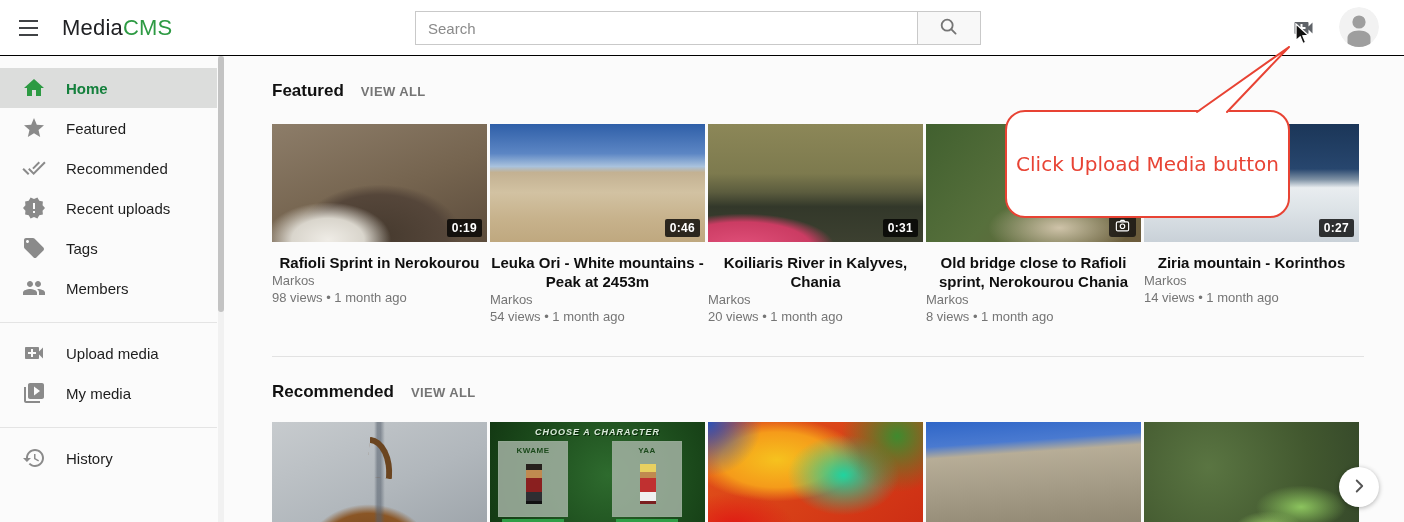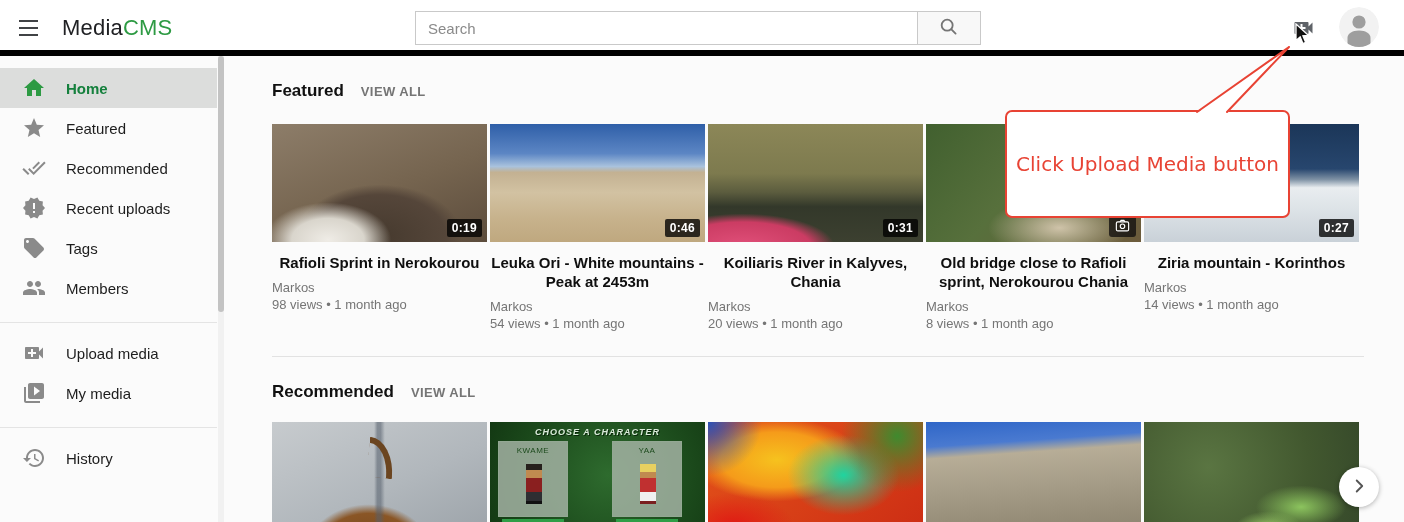--- a/index.html
+++ b/index.html
@@ -1,21 +1,21 @@
 <!DOCTYPE html>
 <html><head>
 <meta charset="utf-8">
 <style>
   * { margin:0; padding:0; box-sizing:border-box; }
   html,body { width:1404px; height:522px; overflow:hidden; }
   body { position:relative; background:#fbfbfb; font-family:"Liberation Sans", sans-serif; color:#1d1d1d; }
 
   
   .topbar { position:absolute; top:0; left:0; right:0; height:56px; background:#fff;
-            border-bottom:6px solid #000000; z-index:30; }
+            border-bottom:1px solid #000000; z-index:30; }
   .menu-btn { position:absolute; left:13px; top:13px; width:30px; height:30px; background:none; border:none;
               cursor:pointer; display:flex; flex-direction:column; justify-content:center; gap:5px; align-items:center; }
   .menu-btn span { display:block; width:19px; height:2px; background:#404245; }
   .logo { position:absolute; left:62px; top:0; height:56px; line-height:56px; font-size:22px;
           letter-spacing:.2px; cursor:pointer; }
   .logo .lm { color:#202124; }
   .logo .lc { color:#2d9a43; }
   .searchwrap { position:absolute; left:415px; top:11px; height:22px; display:flex; }
   .searchwrap input { width:502px; height:34px; border:1px solid #c9c9c9; border-right:none; background:#fff;
           padding:0 12px; font-size:15px; font-family:"Liberation Sans",sans-serif; color:#111; outline:none; }
@@ -50,21 +50,21 @@
   .cards { position:absolute; left:272px; display:grid; grid-template-columns:repeat(5,215px); column-gap:3px; z-index:10; }
   .row1 { top:124px; }
   .row2 { top:422px; }
   .card { width:215px; }
   .thumb { position:relative; width:215px; height:118px; overflow:hidden; cursor:pointer; }
   .dur { position:absolute; right:5px; bottom:5px; background:rgba(0,0,0,.78); color:#fff; font-size:12px;
          font-weight:700; padding:2px 5px; border-radius:2px; letter-spacing:.3px; }
   .cam-badge { position:absolute; right:5px; bottom:5px; width:27px; height:21px; background:rgba(20,18,16,.8);
          border-radius:3px; display:flex; align-items:center; justify-content:center; }
   .ctitle { margin-top:11px; font-size:15px; font-weight:700; line-height:19px; color:#0f0f0f; cursor:pointer;text-align:center; }
-  .cauthor { margin-top:7px; font-size:13px; color:#757575; line-height:17px; cursor:pointer; }
+  .cauthor { font-size:13px; color:#757575; line-height:17px; cursor:pointer; }
   .cmeta { font-size:13px; color:#757575; line-height:18px; }
 
   
   .t-waterfall { background:
       radial-gradient(ellipse 42% 45% at 26% 98%, #efece6 0%, #d9d5cc 40%, rgba(217,213,204,0) 70%),
       radial-gradient(ellipse 62% 72% at 50% 96%, #463a2e 0%, #55463a 50%, rgba(0,0,0,0) 62%),
       linear-gradient(160deg, #8d7d69 0%, #75644f 55%, #5c4c3c 100%); padding-left: 16px; }
   .t-leuka { background: linear-gradient(#2f5fa8 0%, #5c86c4 25%, #a9c2dd 36%, #c3b192 41%,
       #d2c2a2 58%, #c7b28c 80%, #bfa87f 100%); }
   .t-river { background:
@@ -81,21 +81,21 @@
       radial-gradient(ellipse 40% 56% at 45% 110%, #71431a 0%, #8a5626 58%, rgba(0,0,0,0) 72%),
       linear-gradient(155deg, #c7cbce 0%, #b1b7bc 55%, #9ba2a8 100%); }
   .stem { position:absolute; left:96px; top:16px; width:26px; height:40px; border:6px solid #6b4520;
       border-bottom:none; border-left:none; border-radius:0 100% 0 0; transform:rotate(6deg); }
   .t-game { background: radial-gradient(circle at 55% 45%, #2e6b2e 0%, #1d4d1d 55%, #123712 100%); }
   .gt-head { position:absolute; top:5px; left:0; width:100%; text-align:center; font-size:9px; font-weight:700;
       font-style:italic; color:#d9ead9; letter-spacing:1px; text-shadow:1px 1px 0 #092709; }
   .gt-panel { position:absolute; top:19px; width:70px; height:76px; background:rgba(168,182,168,.82);
       border:1px solid #93a893; }
   .gt-panel.pl { left:8px; } .gt-panel.pr { left:122px; }
-  .gt-name { text-align:center; font-size:8px; font-weight:400; color:#1c4a1c; margin-top:4px; letter-spacing:.5px; }
+  .gt-name { text-align:center; font-size:8px; font-weight:700; color:#1c4a1c; margin-top:4px; letter-spacing:.5px; }
   .sprite { position:absolute; left:27px; top:22px; width:16px; height:40px; }
   .sp-kwame { background:linear-gradient(#26201c 0 16%, #c08a50 16% 36%, #8a1f1f 36% 70%, #2e2e32 70% 92%, #111 92% 100%); }
   .sp-yaa { background:linear-gradient(#e8d060 0 20%, #c08a50 20% 36%, #c03030 36% 70%, #f0f0f0 70% 92%, #7a2020 92% 100%); }
   .gt-btn { position:absolute; top:97px; width:62px; height:16px; background:#2f9e47; color:#fff; font-size:8px;
       font-weight:700; text-align:center; line-height:16px; }
   .gt-btn.bl { left:12px; } .gt-btn.br { left:126px; }
   .t-abstract { background:
       radial-gradient(circle at 88% 12%, #3f8a2e 0%, rgba(63,138,46,0) 26%),
       radial-gradient(circle at 0% 0%, #2a52b8 0%, rgba(42,82,184,0) 22%),
       radial-gradient(ellipse 42% 55% at 63% 45%, #1fd4a0 0%, rgba(31,212,160,0) 62%),
@@ -104,21 +104,21 @@
       linear-gradient(140deg, #e4541a 0%, #cc2c14 100%); }
   .t-mountain { background: linear-gradient(176deg, #2f66c8 0%, #4a7ad0 19%, #b7ad97 28%, #a79e89 52%,
       #968d78 78%, #88806c 100%); }
   .t-leaves { background:
       radial-gradient(ellipse 30% 26% at 73% 72%, #8cc45e 0%, rgba(140,196,94,0) 70%),
       radial-gradient(ellipse 22% 20% at 58% 90%, #9ed06a 0%, rgba(158,208,106,0) 72%),
       radial-gradient(circle at 30% 38%, #5a7542 0%, #42582f 60%, #35482a 100%); }
 
   
   .callout { position:absolute; left:1005px; top:110px; width:285px; height:108px; background:#fff;
-      border:2px solid #e84334; border-radius:7px; z-index:40; display:flex; align-items:center;
+      border:2px solid #e84334; border-radius:20px; z-index:40; display:flex; align-items:center;
       justify-content:center; }
   .callout-text { font-family:"DejaVu Sans", sans-serif; font-size:20px; color:#e84334; }
   .overlay-svg { position:absolute; left:0; top:0; width:1404px; height:522px; z-index:50; pointer-events:none; }
   .cursor-svg { position:absolute; left:1294px; top:23px; z-index:60; pointer-events:none; }
 
   .next-btn { position:absolute; left:1339px; top:467px; width:40px; height:40px; border-radius:50%;
       background:#fff; border:none; box-shadow:0 1px 5px rgba(0,0,0,.3); cursor:pointer; z-index:25;
       display:flex; align-items:center; justify-content:center; }
 </style>
 </head>

